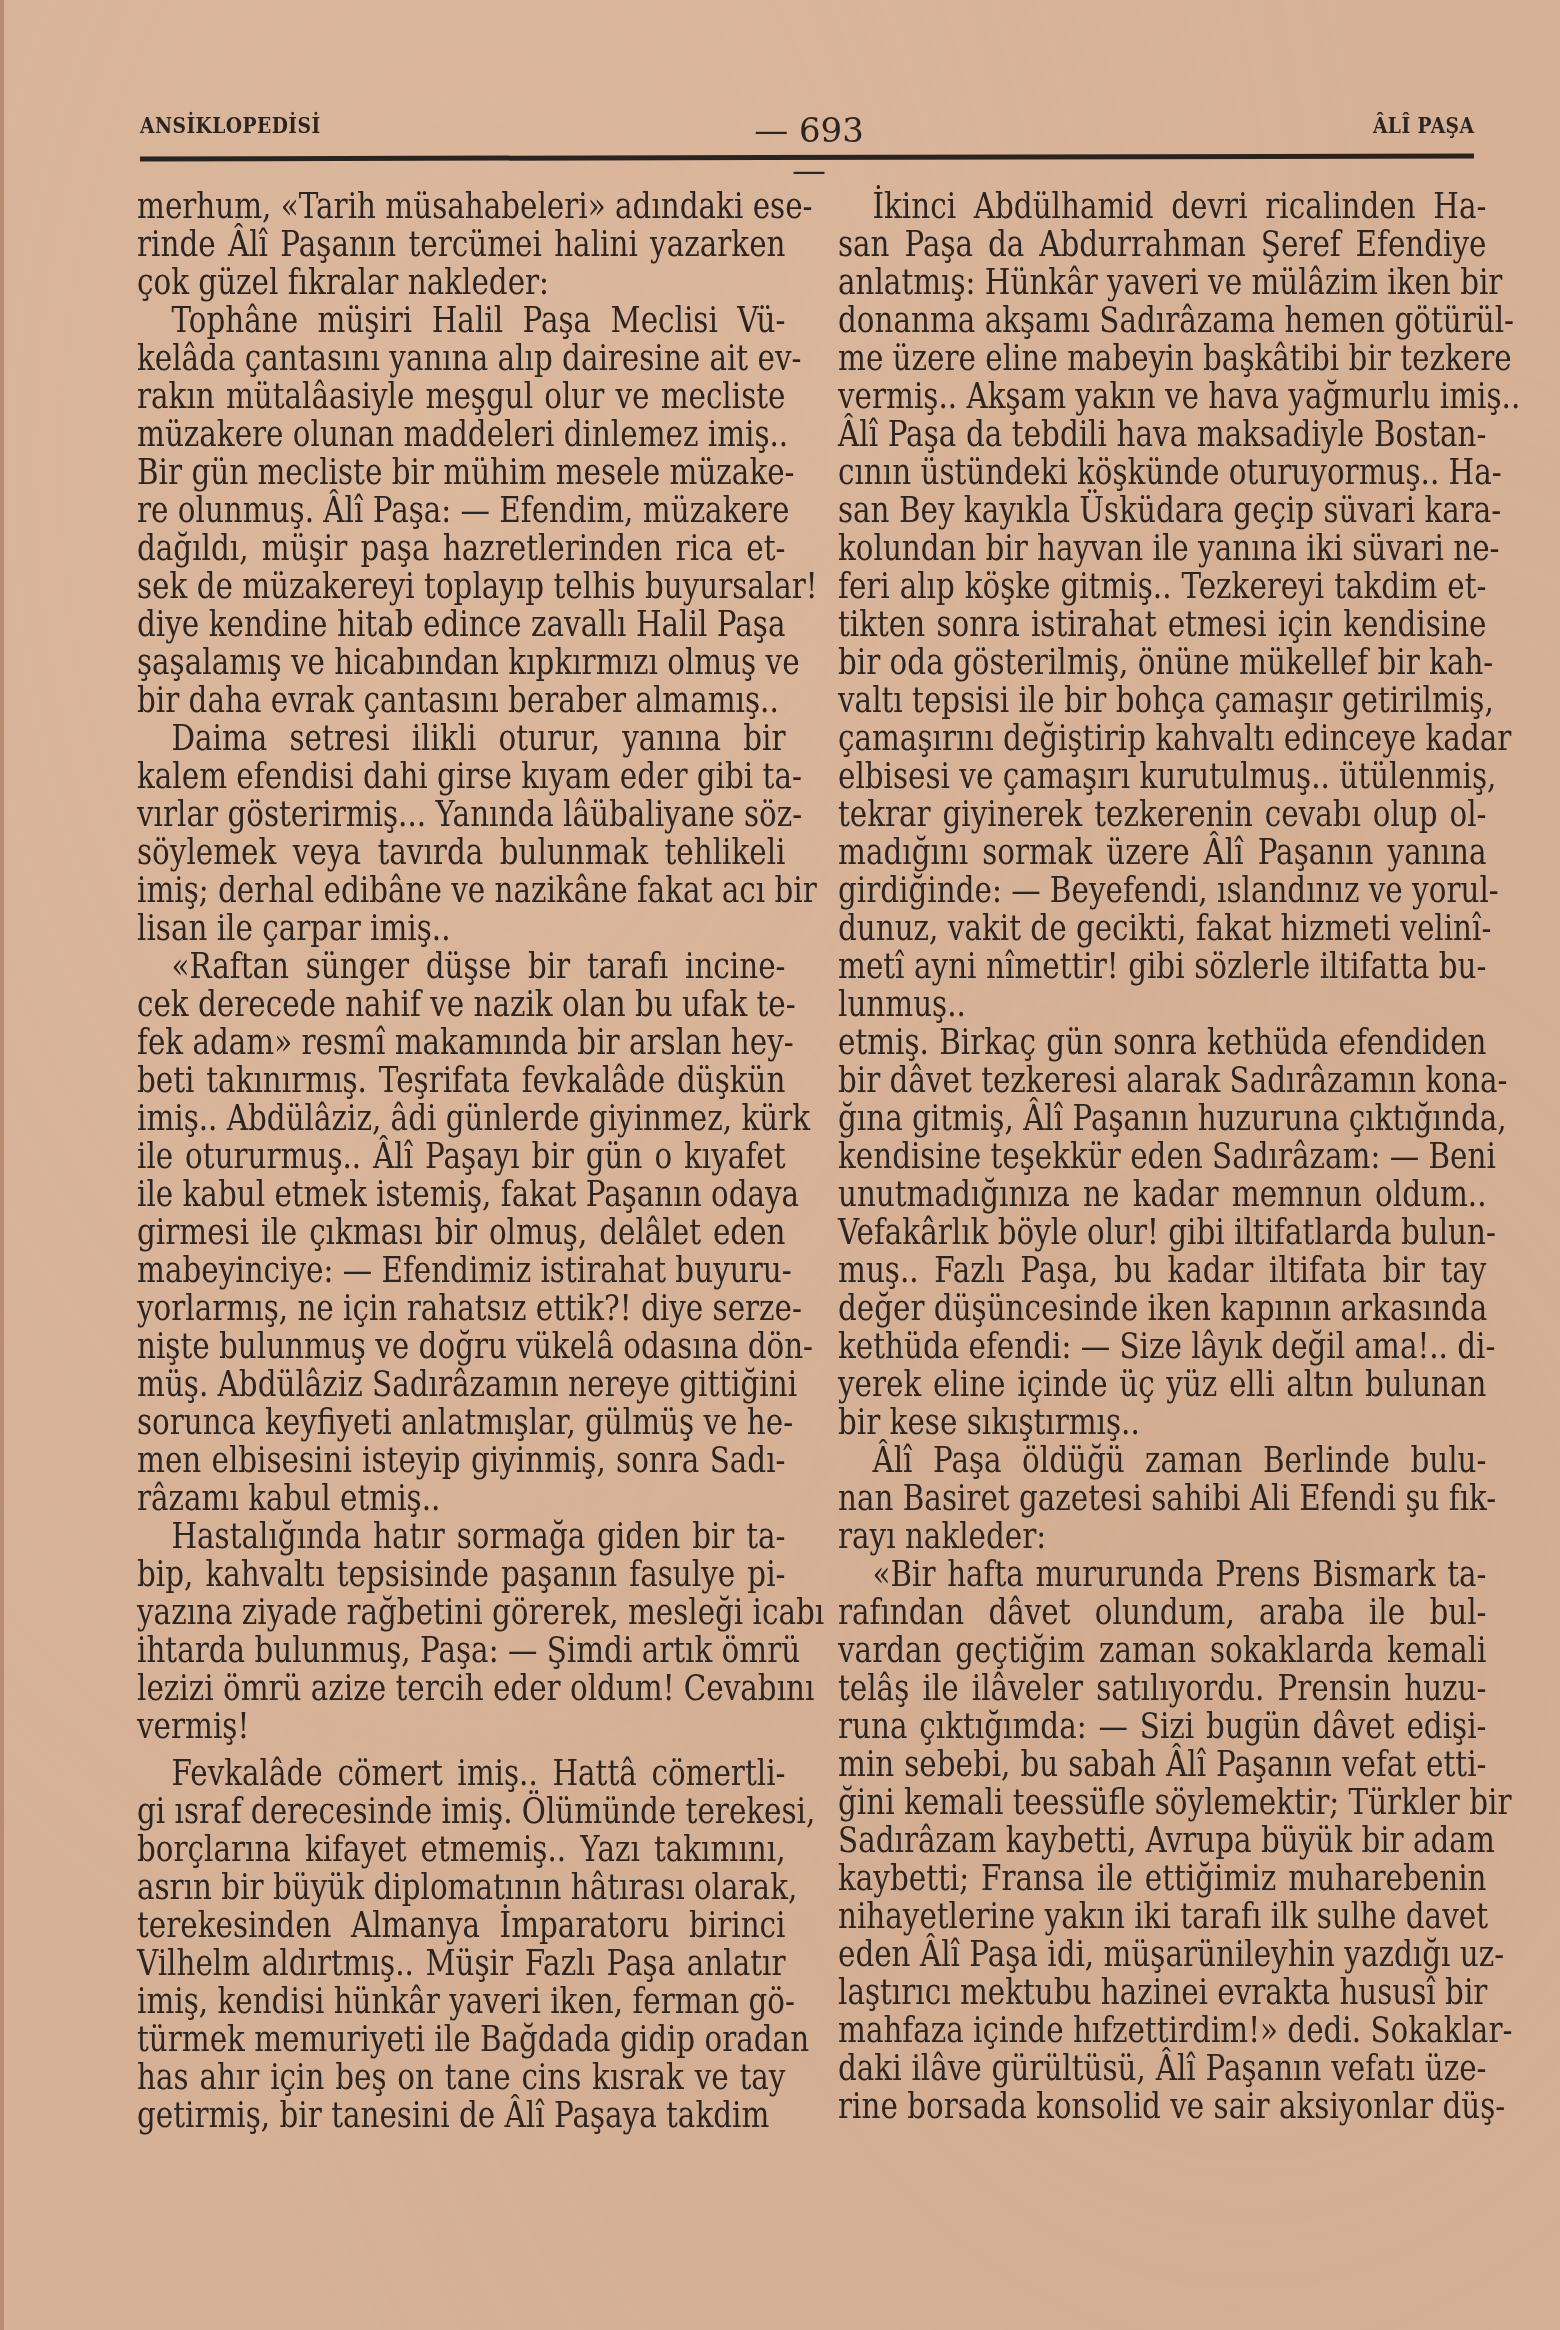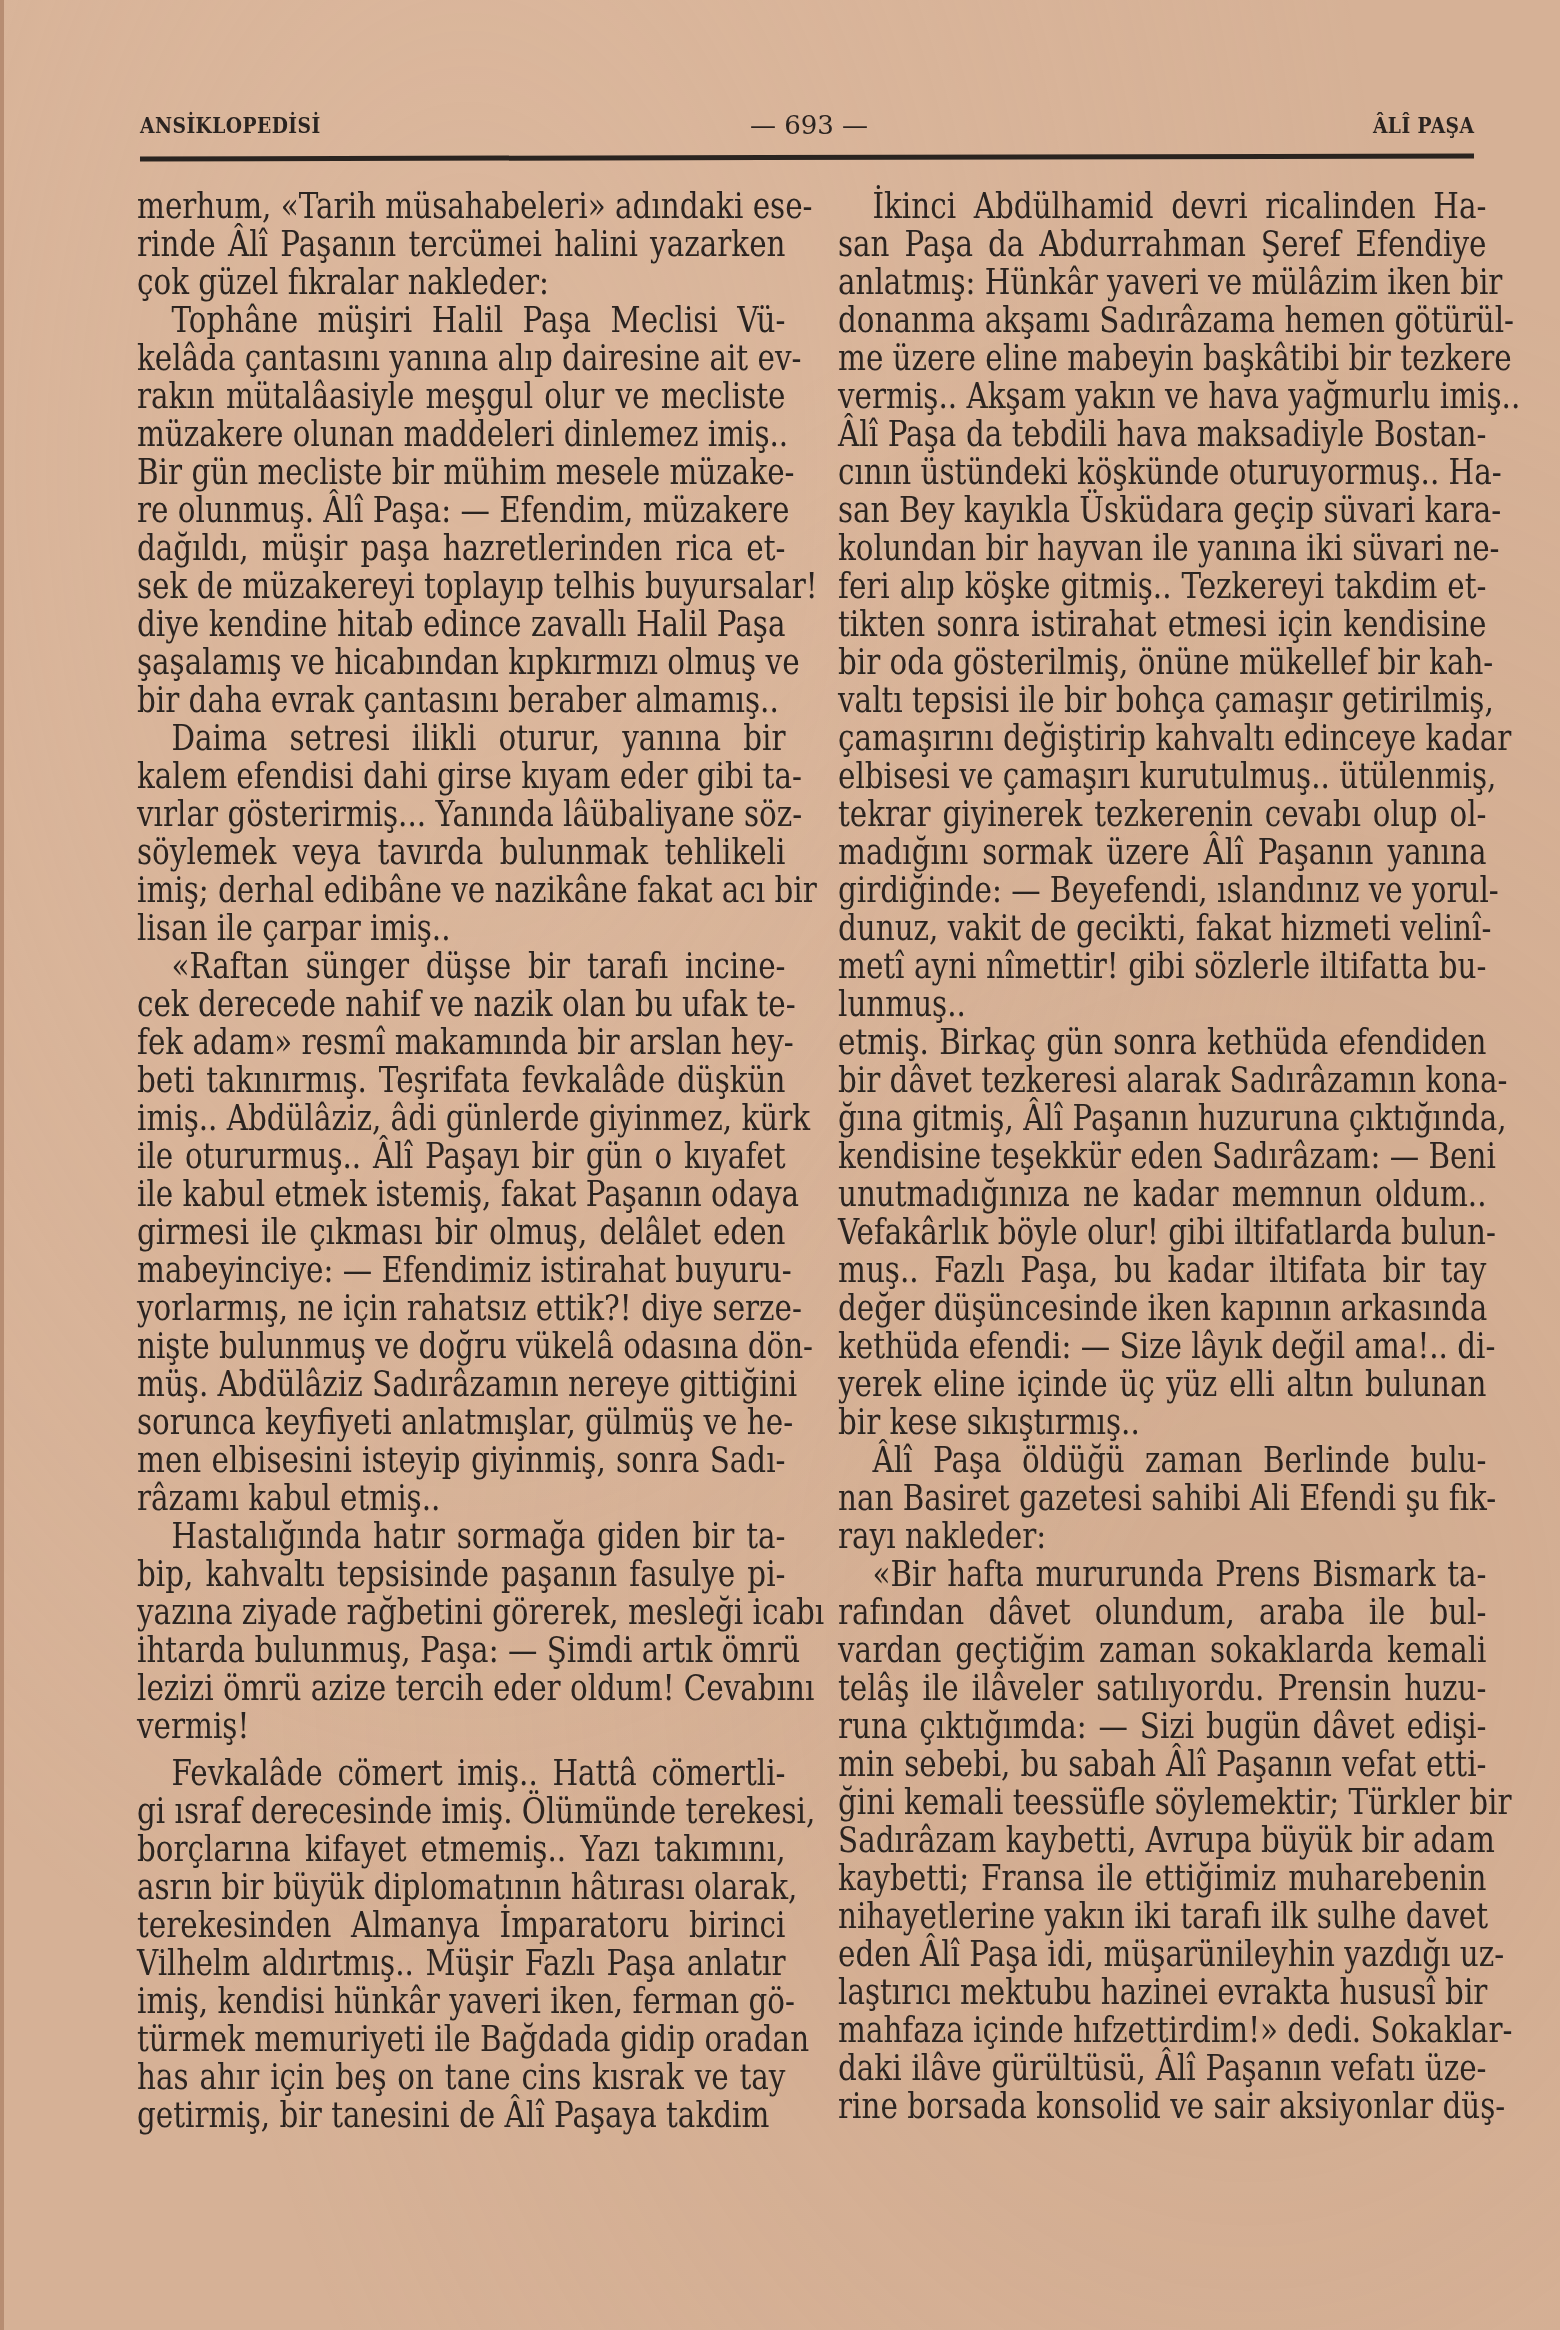--- a/index.html
+++ b/index.html
@@ -22,21 +22,21 @@
     }
     .header .left, .header .right {
       position: absolute; top: 5.2px;
       font-family: "DejaVu Serif", serif; font-weight: bold;
       font-size: 22px; letter-spacing: 0.5px; transform: scaleX(0.85);
     }
     .header .left { left: 0; transform-origin: left center; }
     .header .right { right: 0; transform-origin: right center; }
     .header .center {
       position: absolute; left: 601px; top: 3.1px; width: 136px; text-align: center;
-      font-size: 26px; font-family: "DejaVu Serif", serif;
+      font-size: 34px; font-family: "DejaVu Serif", serif;
     }
     .rule {
       position: absolute; left: 140px; top: 155px; width: 1334px; height: 5.2px;
       background: #2a2420; transform: rotate(-0.12deg);
     }
     .column {
       position: absolute; top: 187px; width: 648px;
       font-size: 35px; line-height: 38px;
       font-family: "DejaVu Serif", serif;
     }

